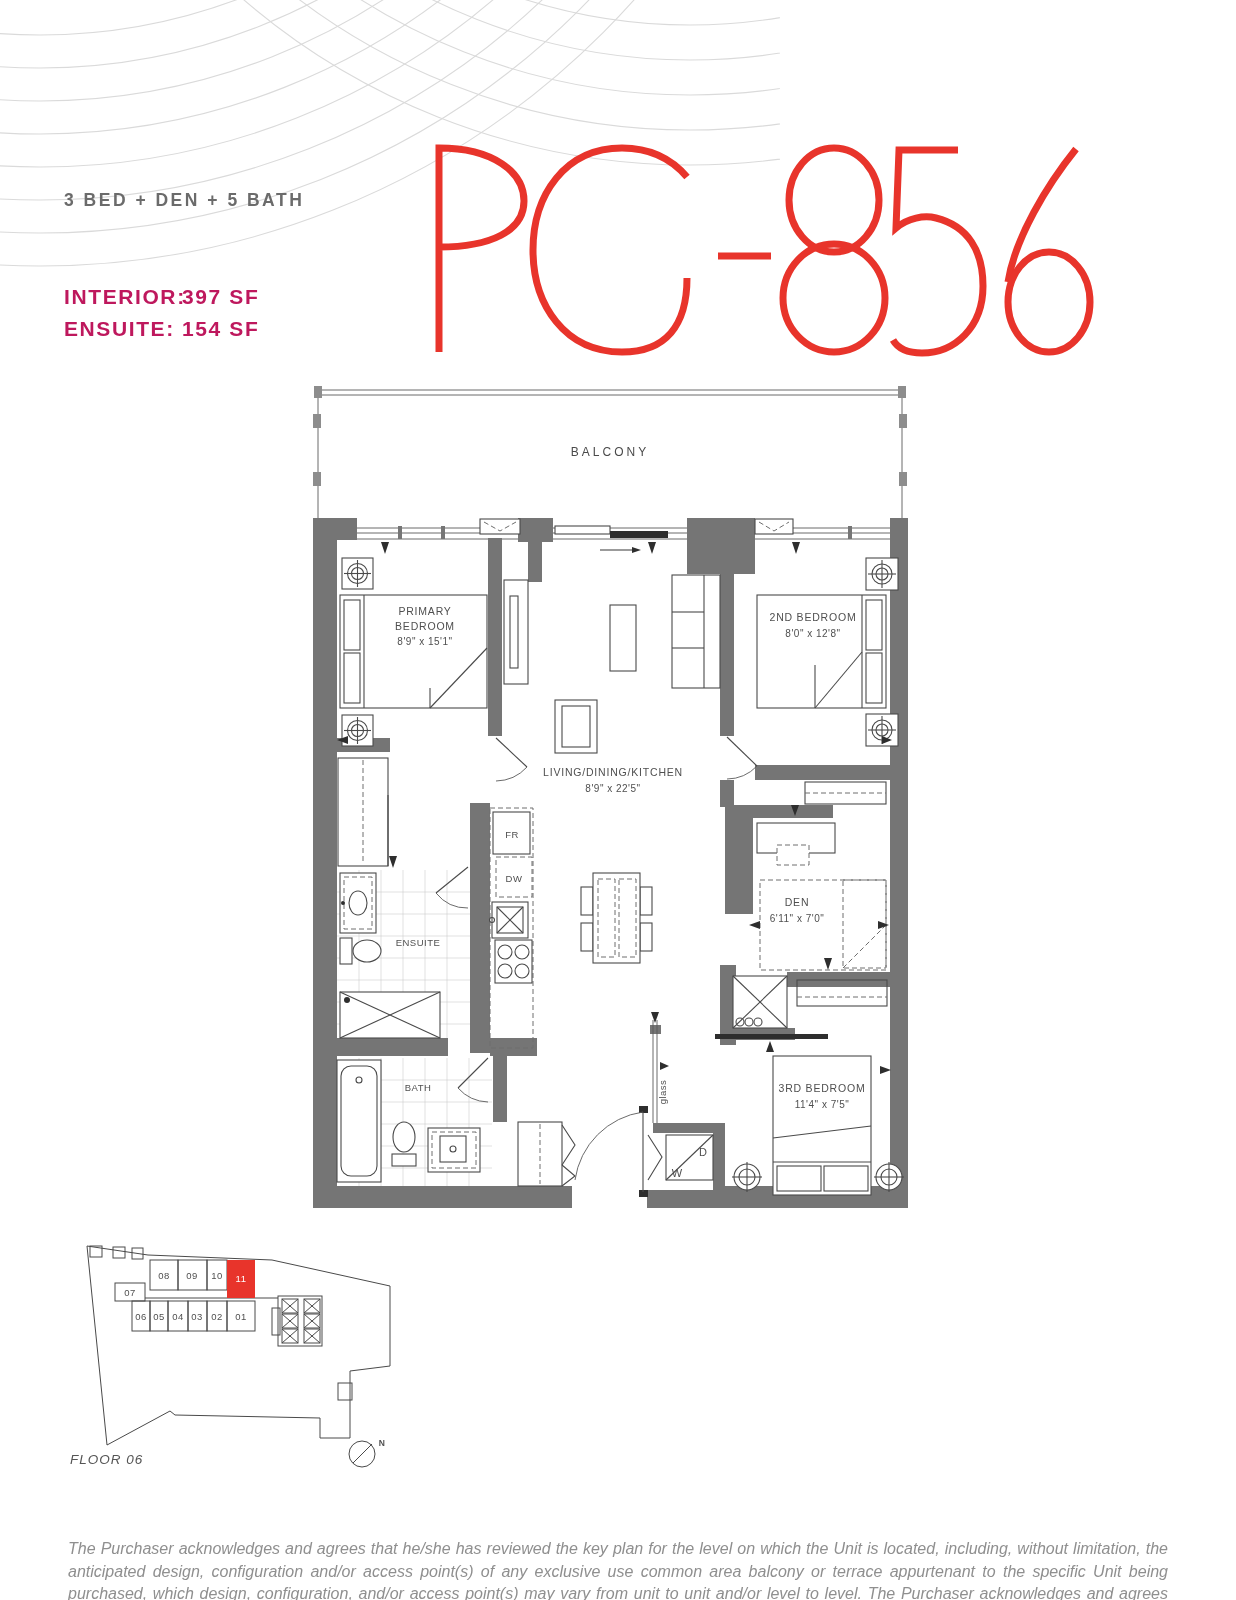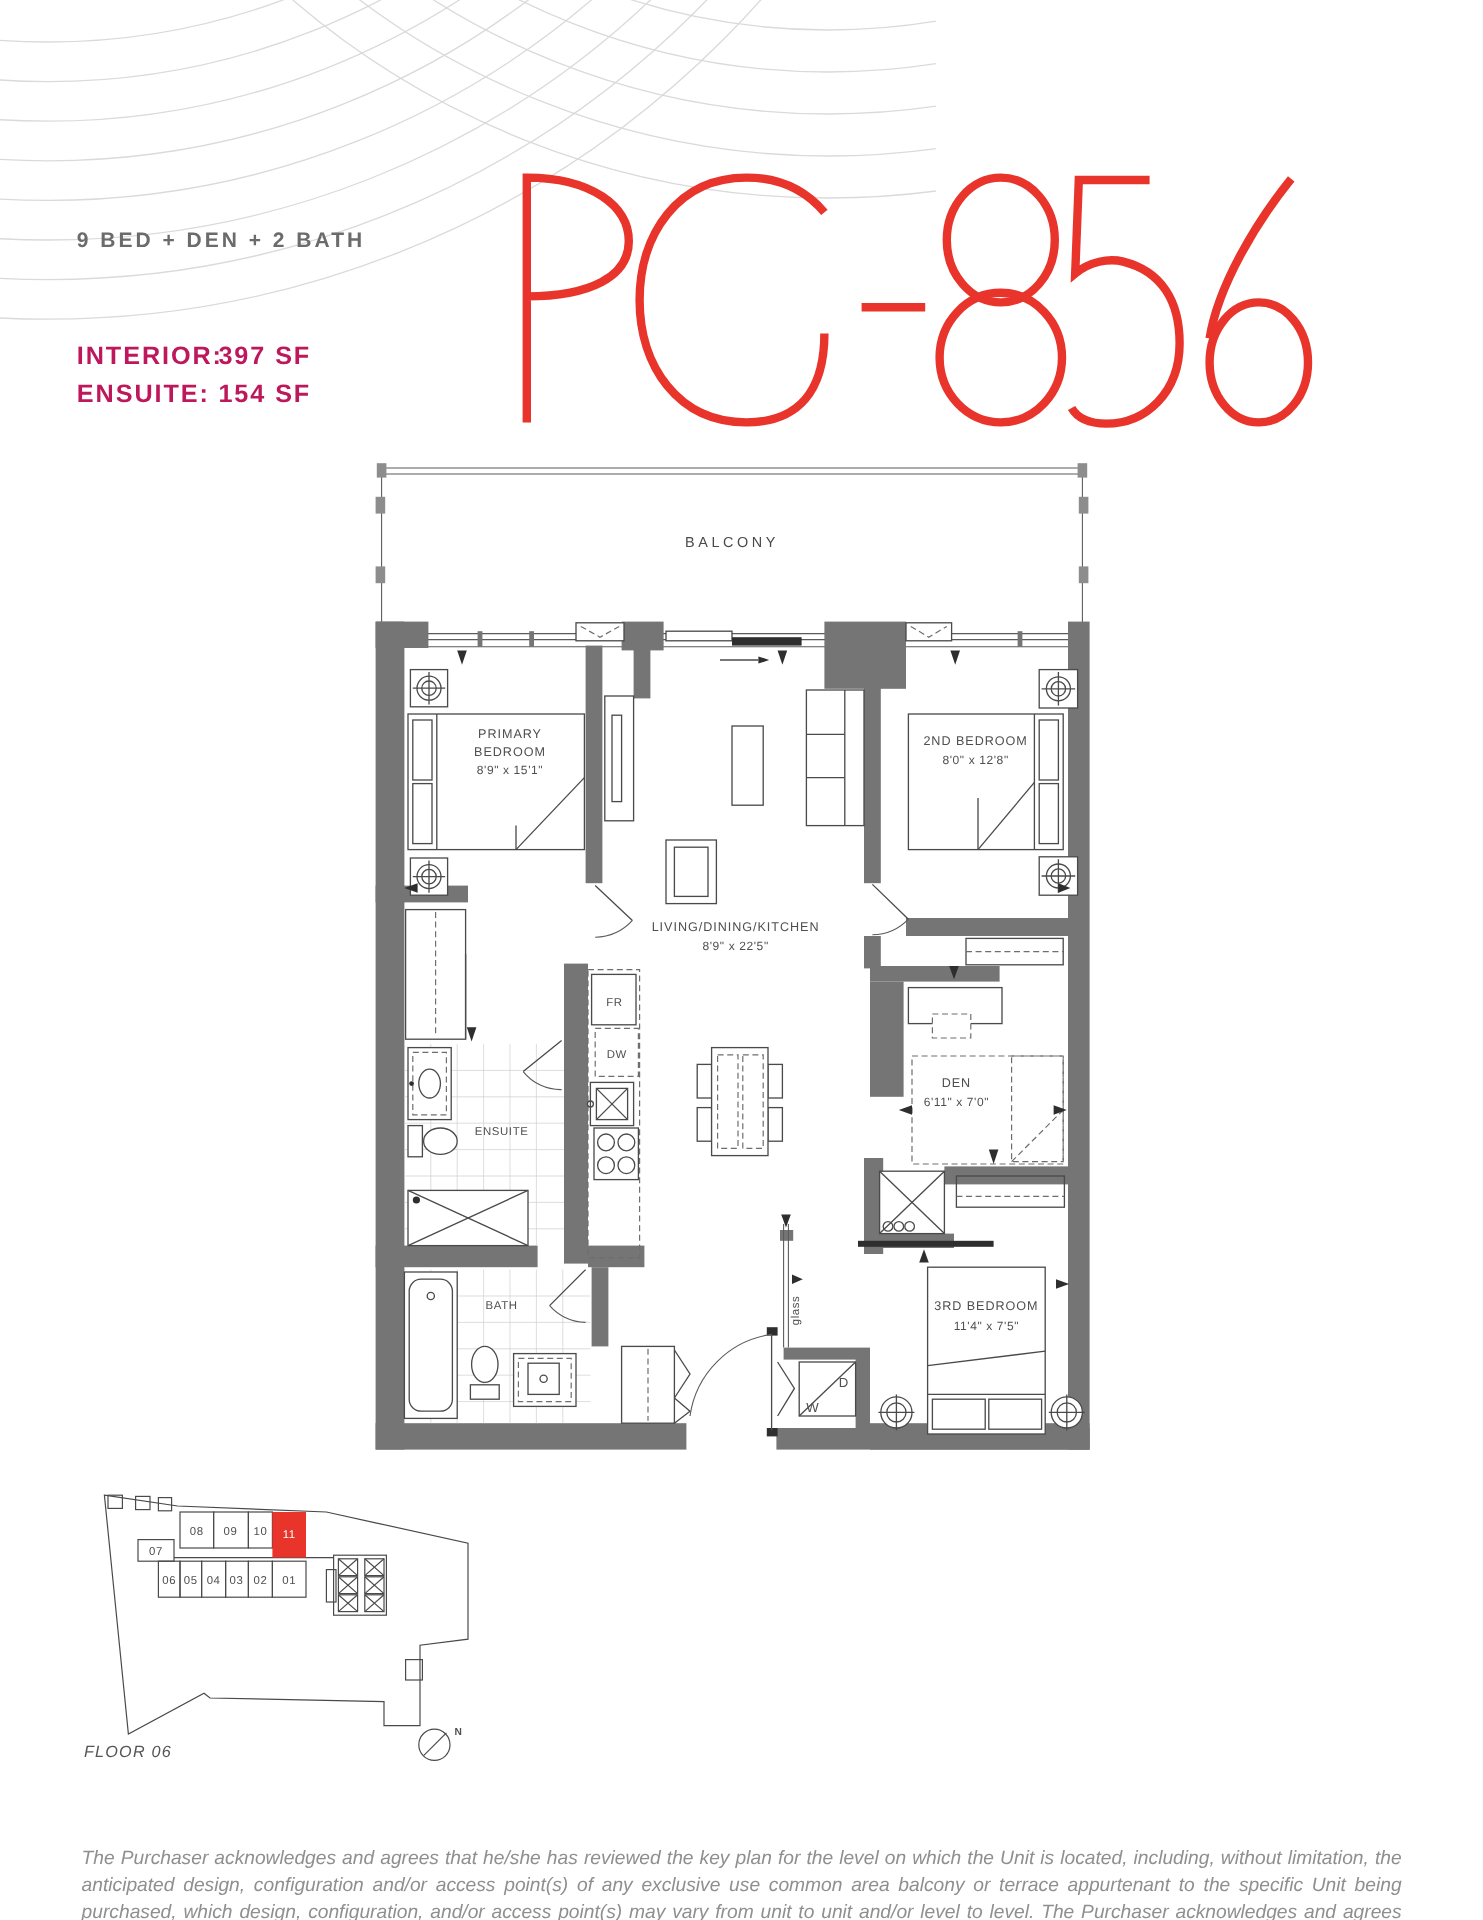--- a/index.html
+++ b/index.html
@@ -58,21 +58,21 @@
       <circle cx="40" cy="-530" r="763"></circle>
         <circle cx="40" cy="-530" r="796"></circle>
       <circle cx="690" cy="-520" r="545"></circle>
         <circle cx="690" cy="-520" r="580"></circle>
       <circle cx="690" cy="-520" r="615"></circle>
         <circle cx="690" cy="-520" r="650"></circle>
       <circle cx="690" cy="-520" r="685"></circle>
     </g>
   </svg>
 
-  <div class="hdr-type">9 BED + DEN + 2 BATH</div>
+  <div class="hdr-type">3 BED + DEN + 5 BATH</div>
   <div class="hdr-areas">
     <div class="row">
       <span class="lab">INTERIOR:</span>
       <span>397 SF</span>
     </div>
     <div class="row">
       <span class="lab">ENSUITE:</span>
       <span>154 SF</span>
     </div>
   </div>

